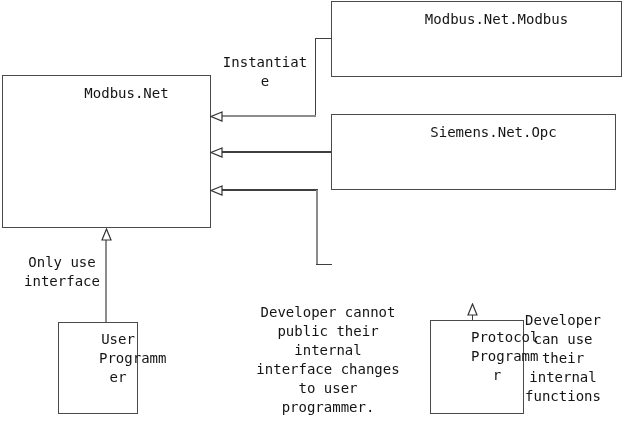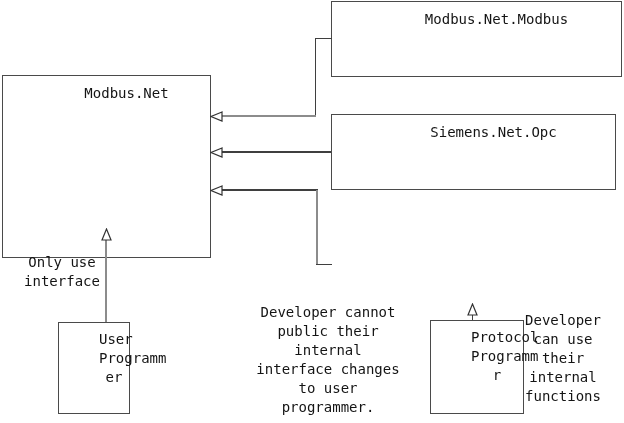--- a/index.html
+++ b/index.html
@@ -36,34 +36,34 @@
   .seg{position:absolute;background:#3f3f3f;}
   .seg.gray{background:#8c8c8c;}
   .ah{position:absolute;width:13px;height:13px;}
   .ah svg{display:block;}
 </style>
 </head>
 <body>
 
 <div id="canvas">
 
-  <div class="box" style="left:2px;top:75px;width:209px;height:183px;">
+  <div class="box" style="left:2px;top:75px;width:209px;height:153px;">
     <span class="box-label pkg-label">Modbus.Net</span>
   </div>
 
   <div class="box" style="left:331px;top:1px;width:291px;height:76px;">
     <span class="box-label pkg-label">Modbus.Net.Modbus</span>
   </div>
 
   <div class="box" style="left:331px;top:114px;width:285px;height:76px;">
     <span class="box-label pkg-label">Siemens.Net.Opc</span>
   </div>
 
 
-  <div class="box" style="left:58px;top:322px;width:72px;height:92px;text-align:center;">
+  <div class="box" style="left:58px;top:322px;width:80px;height:92px;text-align:center;">
     <span class="box-label actor-label">User
 Programm
 er</span>
   </div>
 
   <div class="box" style="left:430px;top:320px;width:94px;height:94px;">
     <span class="box-label actor-label">Protocol
 Programm
 r</span>
   </div>
@@ -100,20 +100,22 @@
     </svg>
   </div>
 
   <div class="seg" style="left:472px;top:314px;width:1px;height:6px;"></div>
   <div class="ah" style="left:466px;top:303px;">
     <svg width="13" height="13" viewBox="0 0 13 13">
       <path d="M2 12 L6.5 1 L11 12 Z" fill="#ffffff" stroke="#333333" stroke-width="1.2"></path>
     </svg>
   </div>
 
+  <div class="note" style="left:212px;top:53px;width:106px;">Instantiat
+e</div>
 
   <div class="note" style="left:0px;top:253px;width:84px;margin-left:20px;">Only use
 interface</div>
 
   <div class="note" style="left:250px;top:303px;width:156px;">Developer cannot
 public their
 internal
 interface changes
 to user
 programmer.</div>

